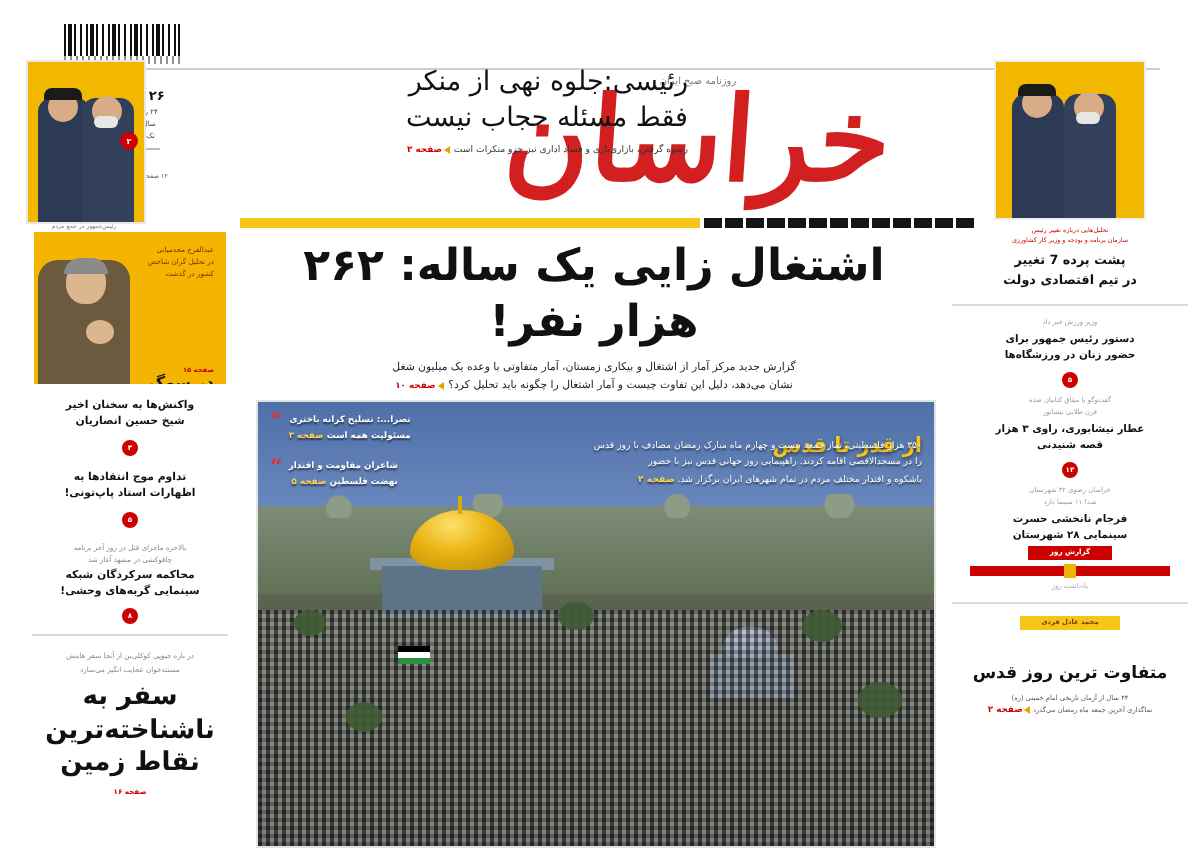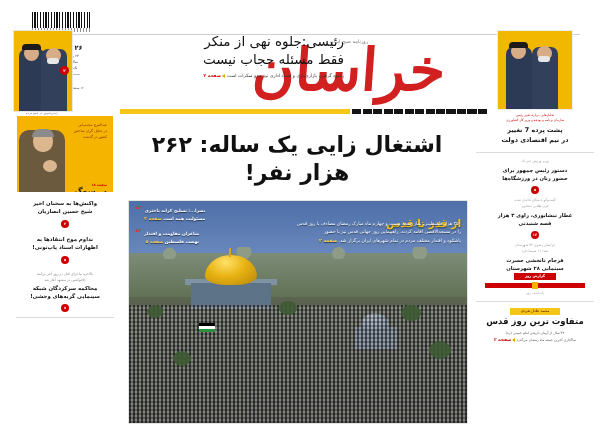--- a/index.html
+++ b/index.html
@@ -97,21 +97,21 @@
     position:absolute;left:346px;top:105px;width:136px;height:5px;
     background:repeating-linear-gradient(90deg,#151515 0 9px,#fff 9px 10.5px);
   }
   .bar-yellow{position:absolute;left:114px;top:105px;width:230px;height:5px;background:#f5c518;}
 
   
   .lead{
     position:absolute;left:122px;top:112px;width:338px;direction:rtl;text-align:center;
   }
   .lead h1{
-    margin:15px;font-size:22px;line-height:1.25;font-weight:bold;color:#111;letter-spacing:-.4px;
+    margin:4px;font-size:22px;line-height:1.25;font-weight:bold;color:#111;letter-spacing:-.4px;
   }
   .lead .deck{
     margin-top:5px;font-size:5.4px;line-height:1.75;color:#222;text-align:center;
   }
 
   
   .colL{position:absolute;left:6px;top:112px;width:106px;direction:rtl;}
   .promo{
     position:relative;width:96px;height:76px;background:#f5b400;overflow:hidden;margin:0 auto;
   }
@@ -204,21 +204,21 @@
     width:42px;margin:0 auto;background:#cc0000;color:#fff;font-size:3.6px;font-weight:bold;
     text-align:center;padding:1.5px 0;
   }
   .redbar{position:relative;width:100px;height:5px;margin:3px auto 0;background:#cc0000;}
   .redbar .nub{position:absolute;left:50%;top:-1px;width:6px;height:7px;margin-left:-3px;background:#f0b500;}
   .redbar-sub{font-size:3.4px;color:#a8a8a8;text-align:center;margin-top:3px;}
   .ylw-lbl{
     width:50px;margin:6px auto 0;background:#f5c518;color:#7a3b00;font-size:3.4px;font-weight:bold;
     text-align:center;padding:1.5px 0;
   }
-  .r-big{font-size:8.5px;font-weight:bold;color:#111;text-align:center;margin-top:0;line-height:1.45;}
+  .r-big{font-size:8.5px;font-weight:bold;color:#111;text-align:center;margin-top:16px;line-height:1.45;}
   .r-deck{font-size:3.4px;color:#555;text-align:center;line-height:1.8;margin-top:3px;}
 </style>
 </head>
 <body>
 
 <div class="page">
   <div class="sheet">
 
     <div class="barcode"></div>
     <div class="barcode-digits"></div>
@@ -308,20 +308,30 @@
       <div class="brief">
         <div class="pre" style="white-space:pre-line">بالاخره ماجرای قتل در روز آخر برنامه
 چاقوکشی در مشهد آغاز شد</div>
         <div class="ttl" style="white-space:pre-line">محاکمه سرکردگان شبکه
 سینمایی گربه‌های وحشی!</div>
       </div>
       <div class="dotbadge">۸</div>
 
       <div class="hr-l"></div>
 
+      <div>
+        <div class="brief">
+          <div class="pre" style="white-space:pre-line">در باره جیوپی کوکلی‌ین از آنجا سفر هاینش
+مستندخوان عجایب انگیز می‌سازد</div>
+        </div>
+        <div class="bigL" style="white-space:pre-line">سفر به
+ناشناخته‌ترین
+نقاط زمین</div>
+        <div class="bigL-link">صفحه ۱۶</div>
+      </div>
     </div>
 
     <div class="photo">
       <div class="sky"></div>
       <div class="hills"></div>
       <div class="plaza"></div>
       <div class="dome-base2"></div>
       <div class="dome-base"></div>
       <div class="dome"></div>
       <div class="dome-spire"></div>

